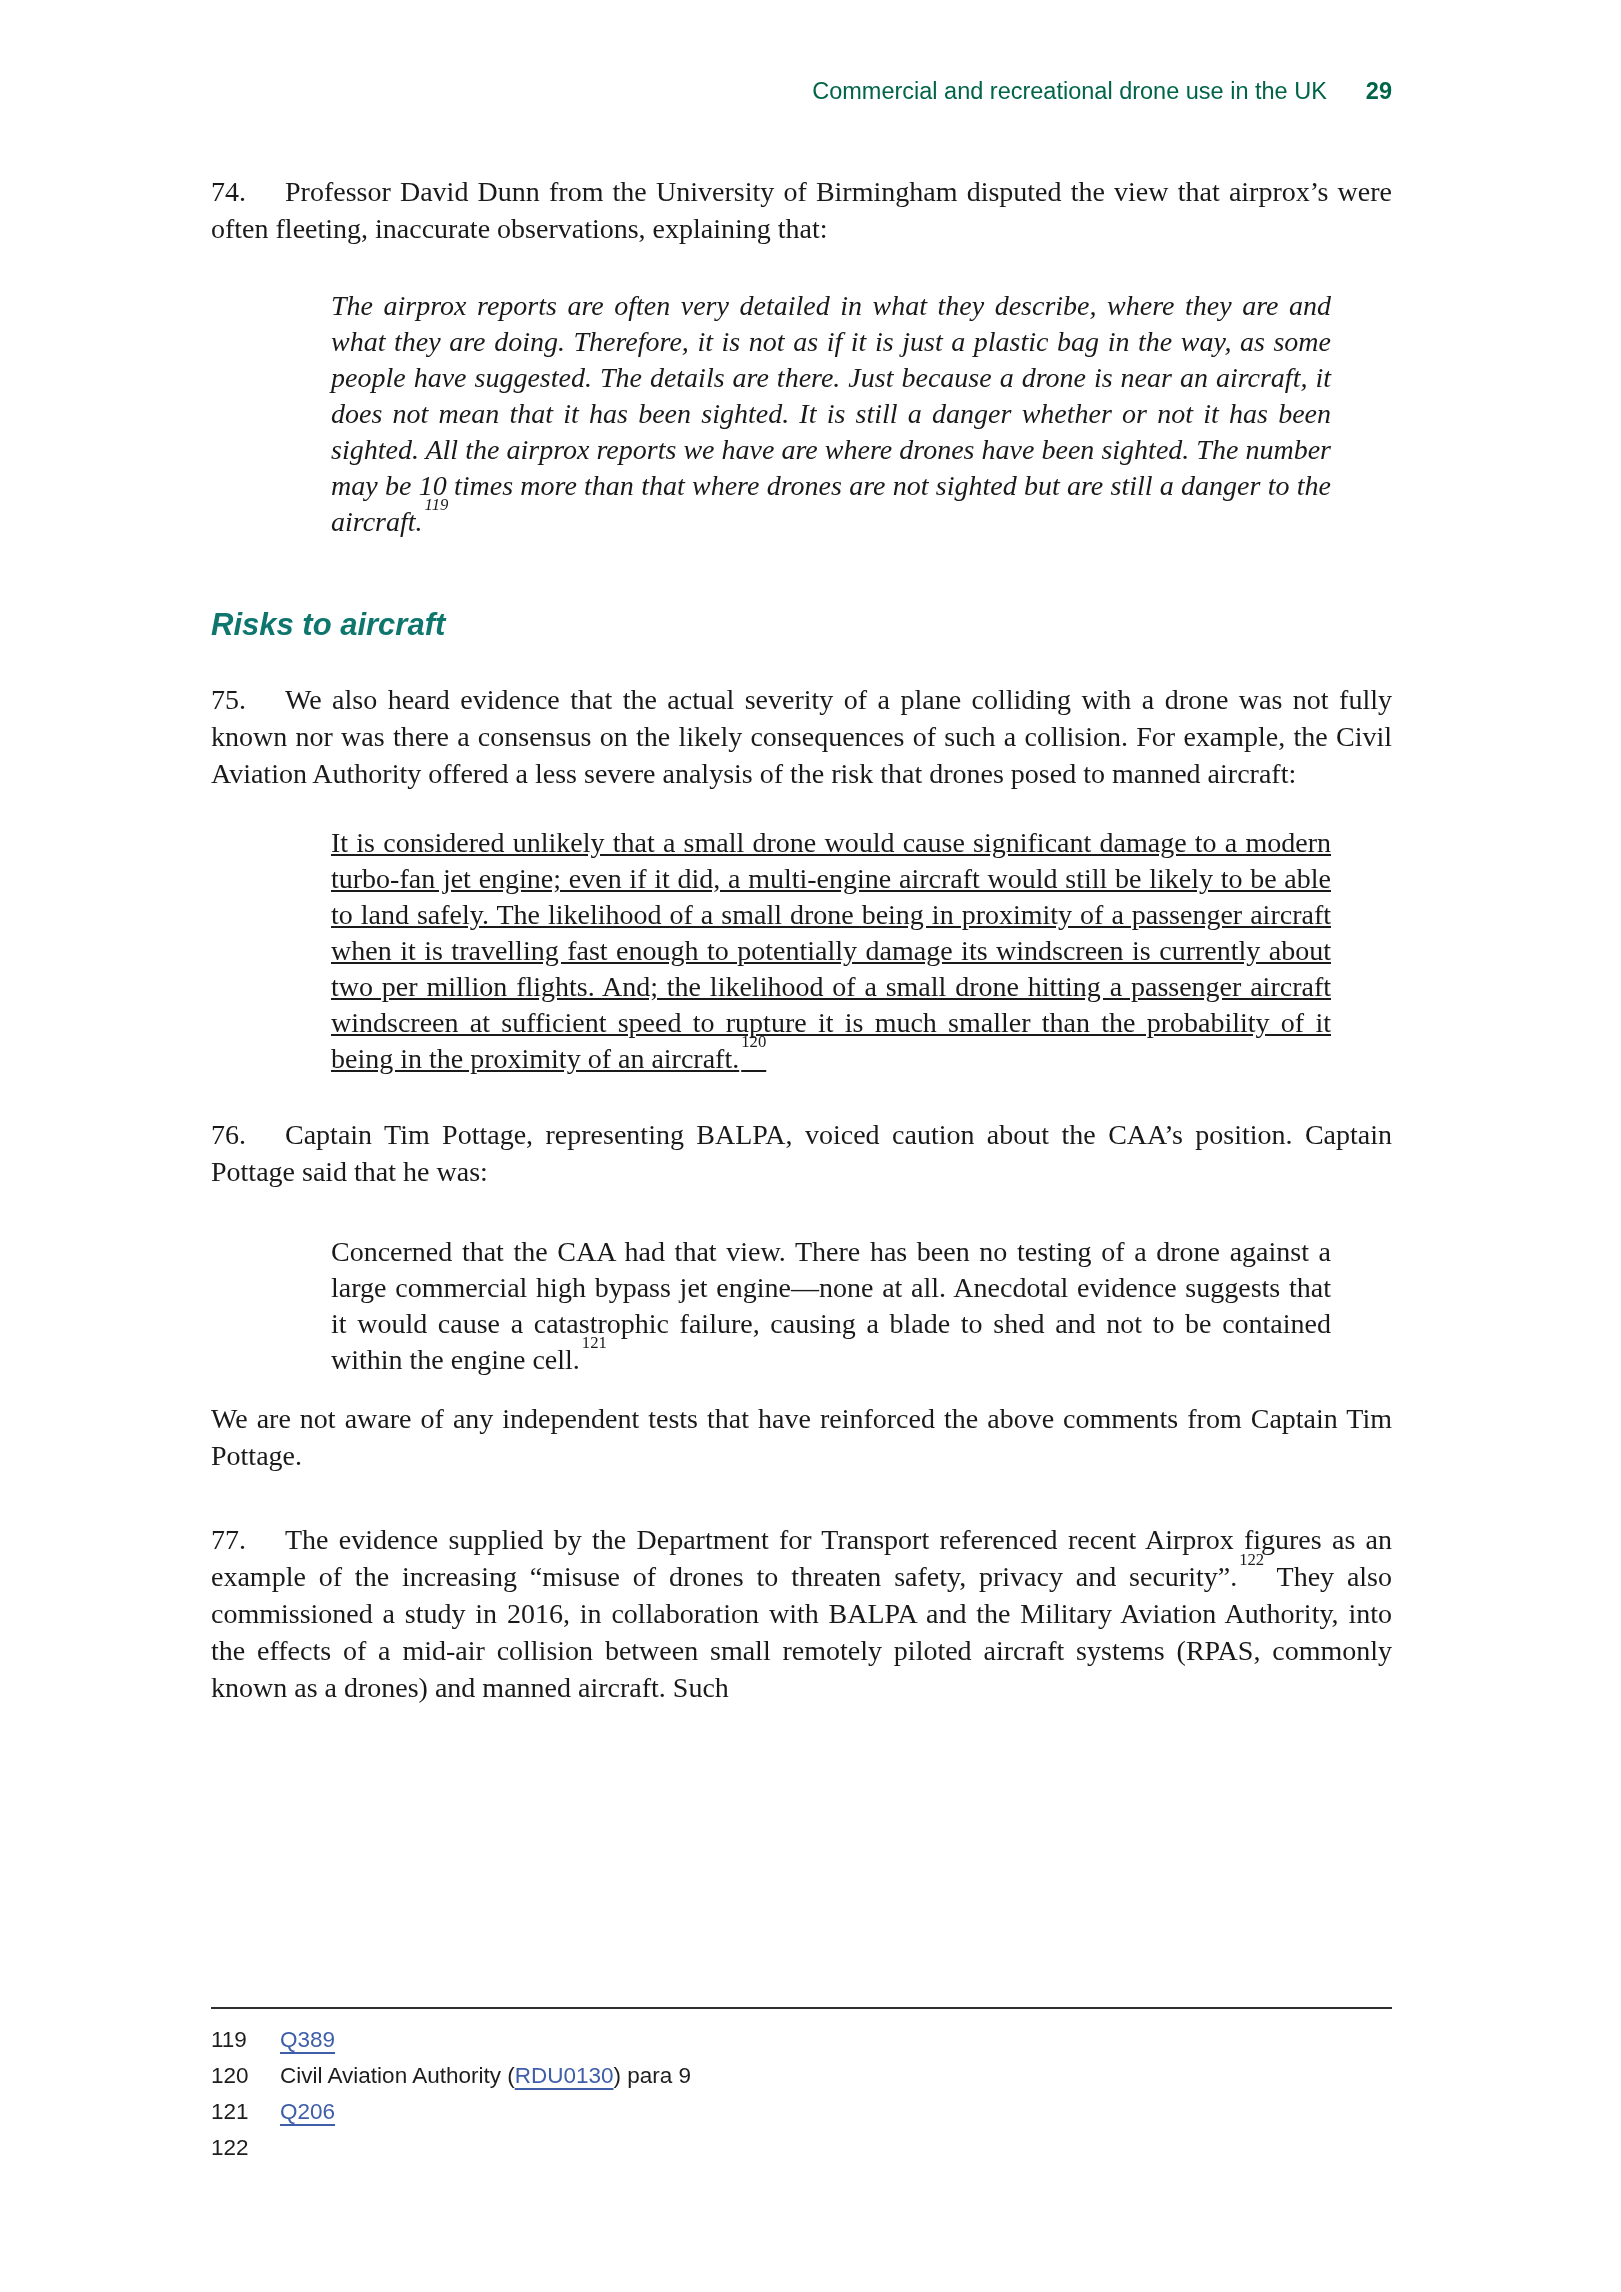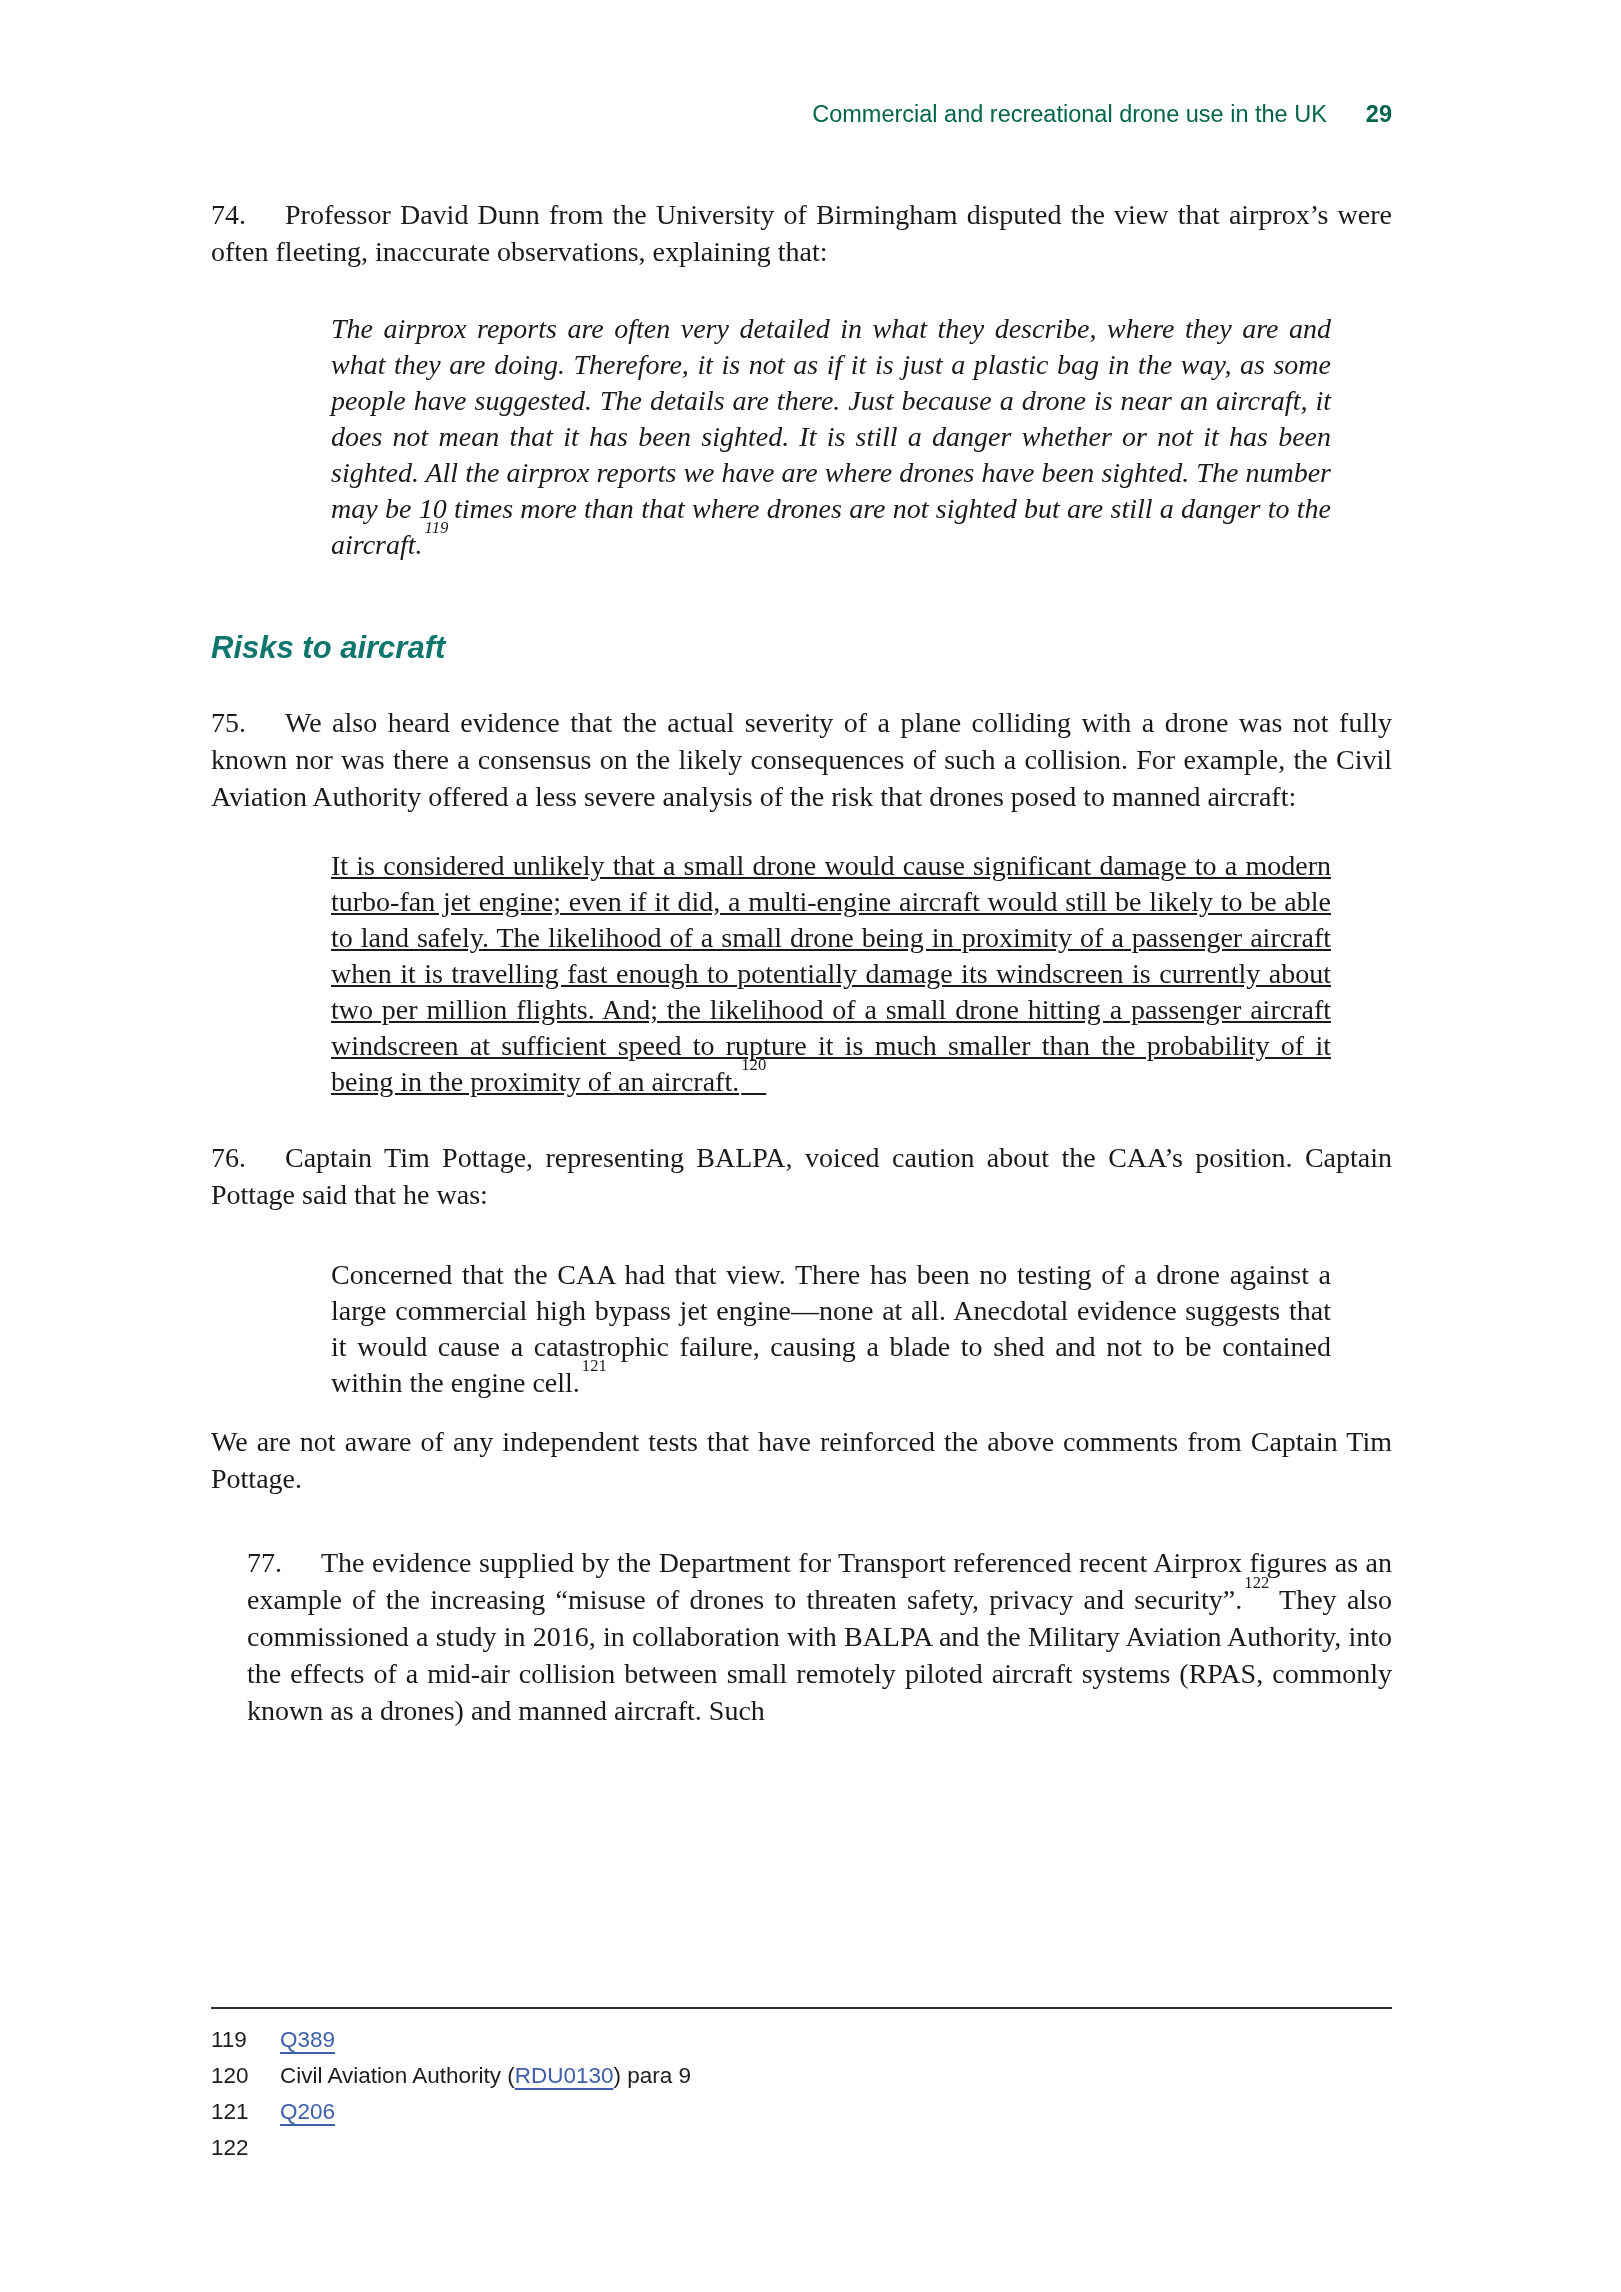--- a/index.html
+++ b/index.html
@@ -2,21 +2,21 @@
 <html><head>
 <meta charset="utf-8">
 <style>
   html, body { margin: 0; padding: 0; background: #ffffff; }
   .page {
     position: relative;
     width: 1621px;
     height: 2293px;
     background: #ffffff;
     box-sizing: border-box;
-    padding: 101px 229px 0 211px;
+    padding: 78px 229px 0 211px;
     font-family: "Liberation Serif", serif;
     color: #1a1a1a;
     overflow: hidden;
   }
   .page-header {
     font-family: "Liberation Sans", sans-serif;
     font-size: 23.5px;
     line-height: 27.4px;
     color: #006548;
     text-align: right;
@@ -58,21 +58,21 @@
 
   
   #p74   { margin-top: 68px; }
   #q1    { margin-top: 41px; font-style: italic; }
   #h-risks { margin-top: 65px; }
   #p75   { margin-top: 37px; }
   #q2    { margin-top: 33px; text-decoration: underline; }
   #p76   { margin-top: 39px; }
   #q3    { margin-top: 44px; }
   #pWe   { margin-top: 22px; }
-  #p77   { margin-top: 47px; margin-left: 36px; }
+  #p77   { margin-top: 47px; }
 
   .footnotes {
     position: absolute;
     left: 211px;
     right: 229px;
     top: 2007px;
     border-top: 2px solid #2e2e2e;
     padding-top: 12.7px;
   }
   .fn-row {

